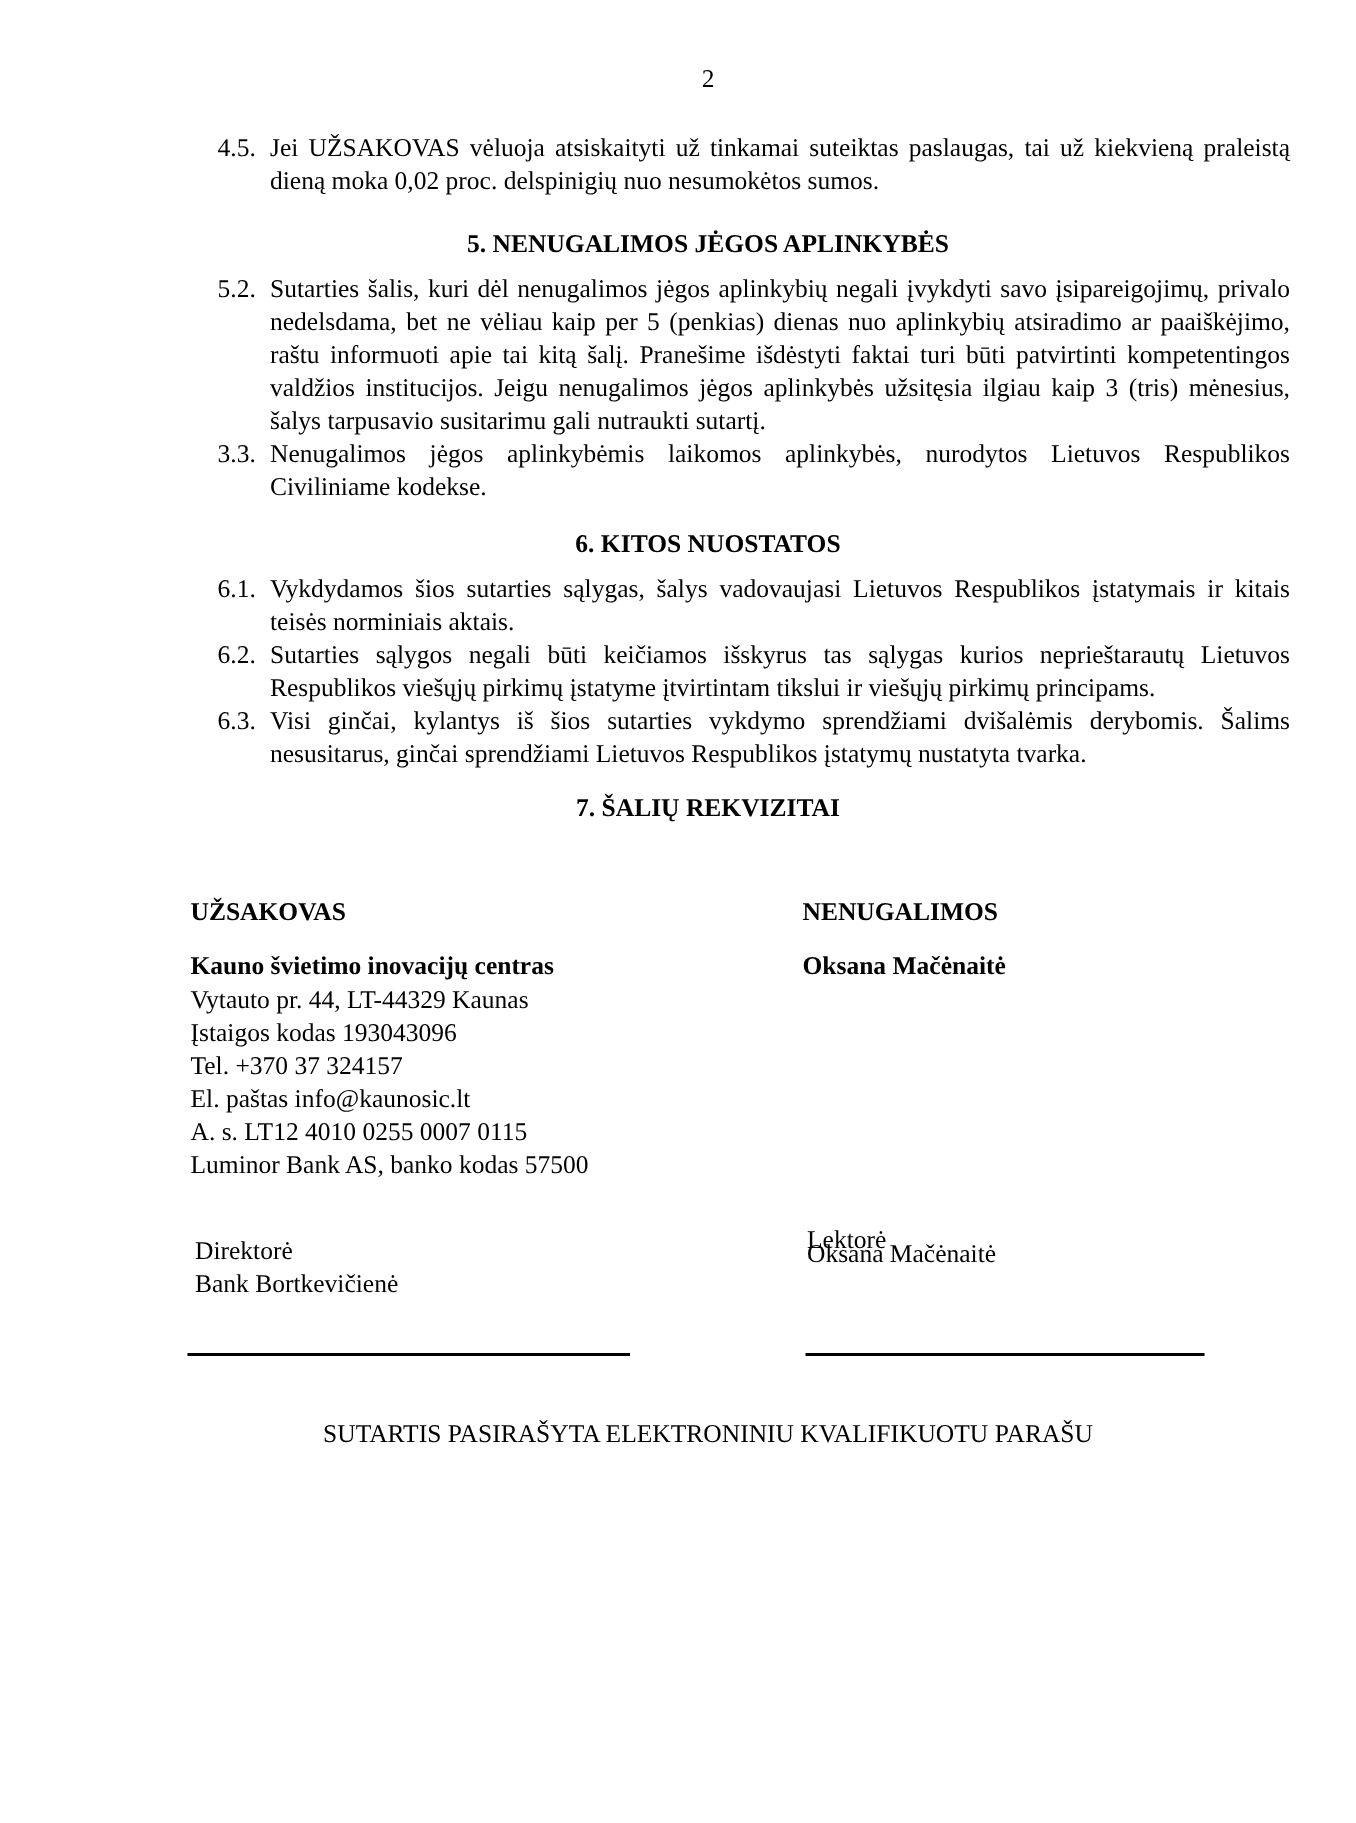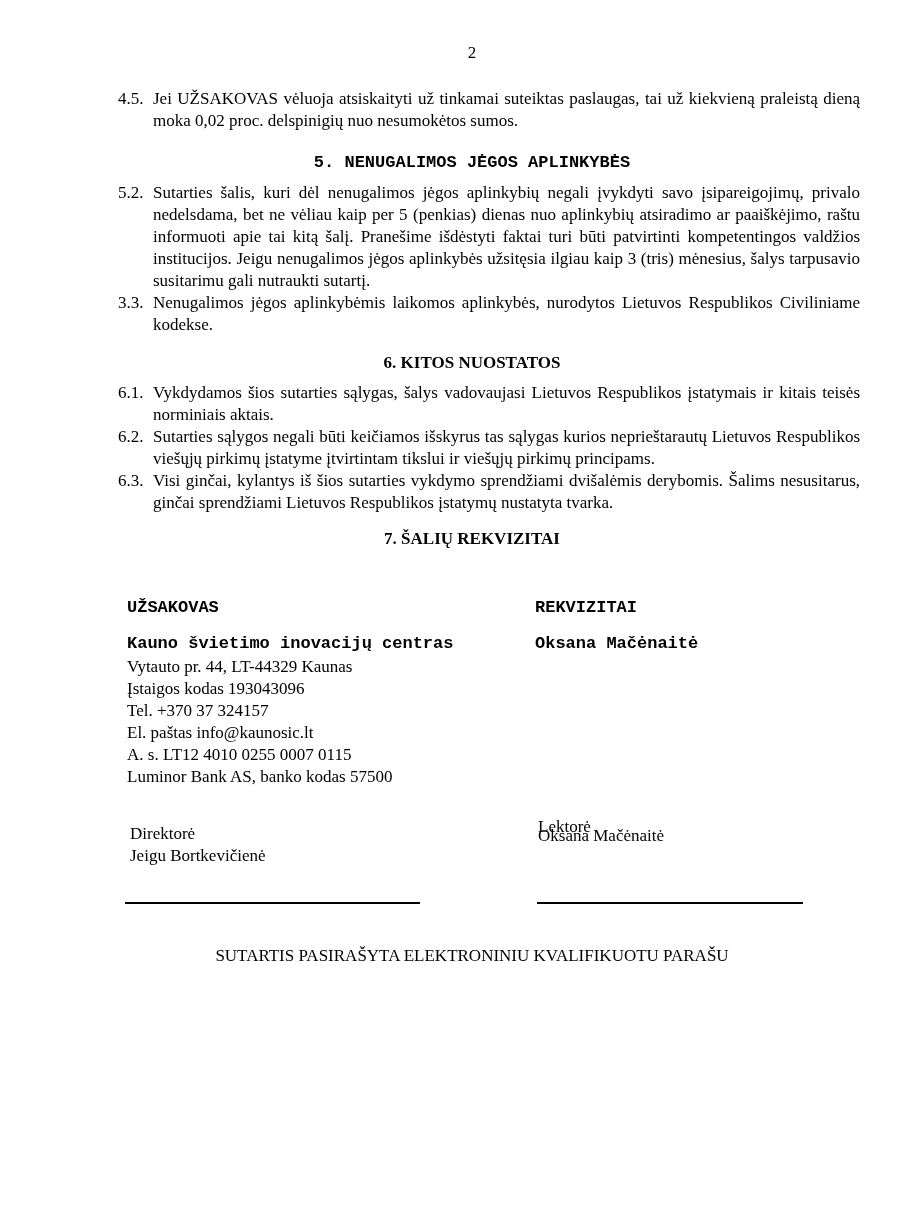--- a/index.html
+++ b/index.html
@@ -25,40 +25,41 @@
   .page-num {
     text-align: center;
     padding-right: 34px;
   }
   .clause {
     display: flex;
     text-align: justify;
   }
   .clause .num {
     flex: 0 0 35px;
+    margin-left: 27px;
   }
   .clause .txt {
     flex: 1 1 auto;
   }
   .clause-45 { margin-top: 24px; }
   .section-title {
     font-weight: bold;
     text-align: center;
     padding-right: 34px;
   }
-  .title-5 { margin: 20px 0 8px 0; font-family: Liberation Mono, monospace; }
+  .title-5 { margin: 20px 0 8px 0; }
   .title-6 { margin: 16px 0 8px 0; }
   .title-7 { margin: 14px 0 0 0; }
   .parties {
     position: relative;
     width: 742px;
     height: 455px;
   }
   .parties .abs { position: absolute; white-space: nowrap; }
-  .bold { font-weight: bold; font-family: Liberation Mono, monospace; }
+  .bold { font-weight: bold; }
   .role-left  { top: 47px;  left: 9px; }
   .role-right { top: 47px;  left: 417px; }
   .name-left  { top: 83px;  left: 9px; }
   .name-right { top: 83px;  left: 417px; }
   .details    { top: 106px; left: 9px; }
   .details div { height: 22px; }
   .signer-title-right { top: 253px; left: 420px; margin-top: 13px; }
   .signer-title-left  { top: 273px; left: 12px; }
   .signer-name-right  { top: 275px; left: 420px; }
   .signer-name-left   { top: 295px; left: 12px; }
@@ -117,39 +118,39 @@
   <div class="clause">
     <span class="num">6.3.</span>
     <div class="txt">Visi ginčai, kylantys iš šios sutarties vykdymo sprendžiami dvišalėmis derybomis. Šalims nesusitarus, ginčai sprendžiami Lietuvos Respublikos įstatymų nustatyta tvarka.</div>
   </div>
 
   <div class="section-title title-7">7. ŠALIŲ REKVIZITAI</div>
 
   <div class="parties">
 
     <div class="abs bold role-left">UŽSAKOVAS</div>
-    <div class="abs bold role-right">REKVIZITAI</div>
+    <div class="abs bold role-right">NENUGALIMOS</div>
 
     <div class="abs bold name-left">Kauno švietimo inovacijų centras</div>
     <div class="abs bold name-right">Oksana Mačėnaitė</div>
 
     <div class="abs details">
       <div>Vytauto pr. 44, LT-44329 Kaunas</div>
       <div>Įstaigos kodas 193043096</div>
       <div>Tel. +370 37 324157</div>
       <div>El. paštas info@kaunosic.lt</div>
       <div>A. s. LT12 4010 0255 0007 0115</div>
       <div>Luminor Bank AS, banko kodas 57500</div>
     </div>
 
     <div class="abs signer-title-right">Lektorė</div>
     <div class="abs signer-name-right">Oksana Mačėnaitė</div>
 
     <div class="abs signer-title-left">Direktorė</div>
-    <div class="abs signer-name-left">Jeigu Bortkevičienė</div>
+    <div class="abs signer-name-left">Bank Bortkevičienė</div>
 
     <div class="sig-line sig-line-left"></div>
     <div class="sig-line sig-line-right"></div>
 
     <div class="e-sign-note">SUTARTIS PASIRAŠYTA ELEKTRONINIU KVALIFIKUOTU PARAŠU</div>
   </div>
 
 </div>
 
 </body></html>

